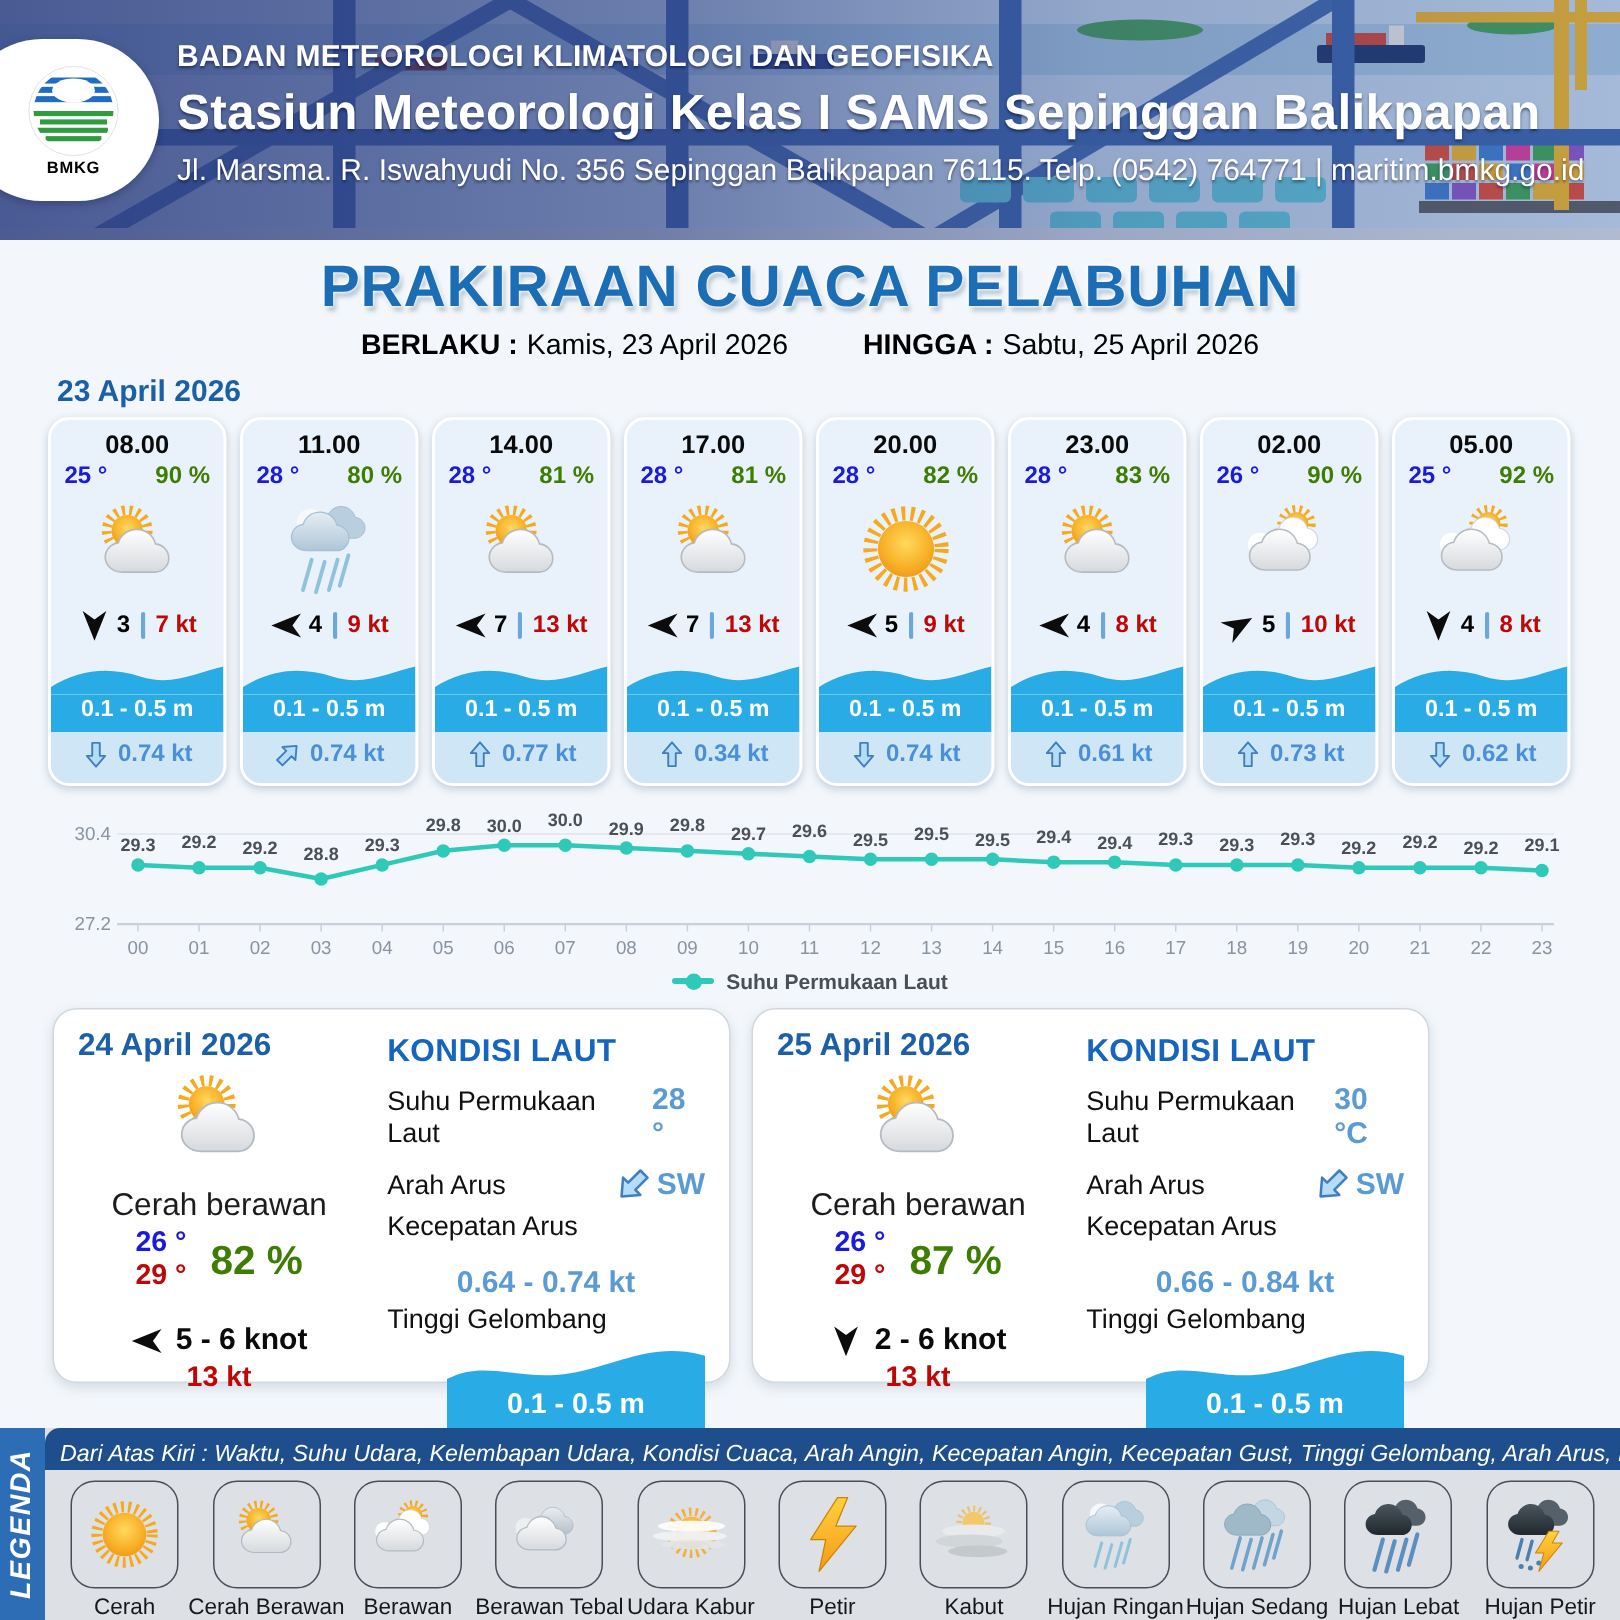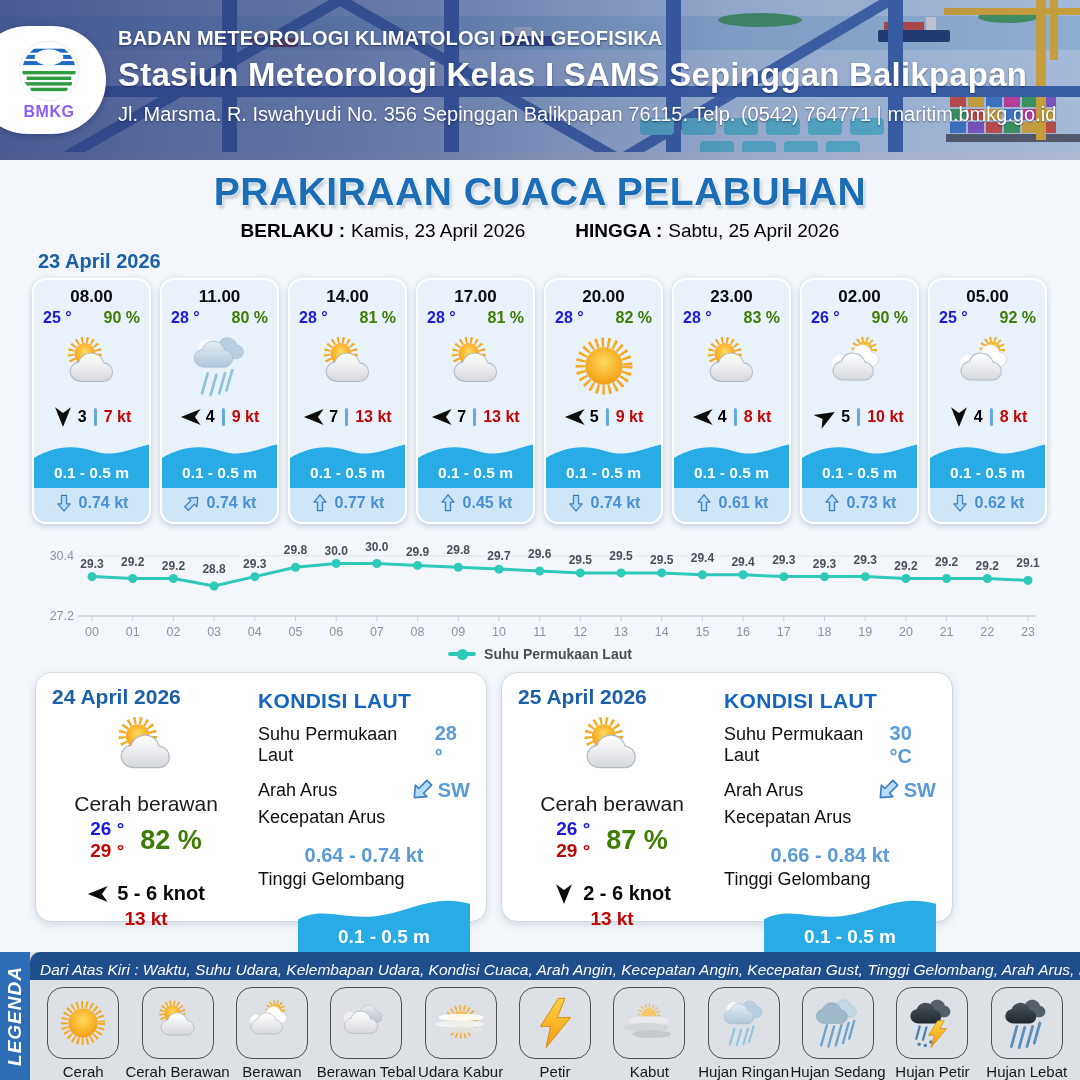--- a/index.html
+++ b/index.html
@@ -8,21 +8,21 @@
 
   
   .header{position:relative;height:160px;overflow:hidden;}
   .header-bg{position:absolute;inset:0;width:100%;height:100%;}
   .header-overlay{position:absolute;inset:0;
     background:linear-gradient(90deg,rgba(44,60,125,.80) 0%,rgba(44,60,125,.58) 40%,rgba(44,60,125,.30) 68%,rgba(44,60,125,.18) 100%);}
   .logo-capsule{position:absolute;left:-26px;top:26px;width:132px;height:108px;background:#fff;
     border-radius:58px;display:flex;flex-direction:column;align-items:center;justify-content:center;
     box-shadow:0 2px 6px rgba(0,0,40,.25);z-index:3;padding-left:18px;box-sizing:border-box;}
   .logo-emblem{width:62px;height:62px;}
-  .logo-text{font-weight:bold;font-size:16px;color:#8b5cf6;letter-spacing:.5px;margin-top:1px;}
+  .logo-text{font-weight:bold;font-size:11px;color:#000000;letter-spacing:.5px;margin-top:1px;}
   .header-text{position:absolute;left:118px;top:27px;z-index:3;color:#fff;
     text-shadow:0 1px 2px rgba(0,0,40,.5);}
   .h-org{font-weight:bold;font-size:20px;letter-spacing:.2px;}
   .h-station{font-weight:bold;font-size:33px;margin-top:6px;letter-spacing:.2px;}
   .h-address{font-size:20px;margin-top:9px;}
 
   
   .title-block{text-align:center;padding-top:10px;}
   .main-title{margin:0;font-size:39px;line-height:43px;font-weight:bold;letter-spacing:.5px;color:#1b6eb5;
     text-shadow:0 0 2px #fff,0 0 3px #fff,2px 3px 3px rgba(110,135,160,.45);}
@@ -476,21 +476,21 @@
           <path d="M0,20 C20,6 40,4 62,12 C84,20 102,8 119,4 L119,26 L0,26 Z" fill="#29ace5"></path>
         </svg>
         <div class="wave-strip">0.1 - 0.5 m</div>
       </div>
       <div class="c-current">
         <span class="cur-arrow" style="transform: rotate(0deg);">
             <svg viewBox="0 0 100 100">
               <use href="#icon-arrow-up"></use>
             </svg>
           </span>
-        <span>0.45 kt</span>
+        <span>0.34 kt</span>
       </div>
     </div>
 
     <div class="card">
       <div class="c-time">20.00</div>
       <div class="c-row">
         <span class="c-temp">28 °</span>
         <span class="c-hum">82 %</span>
       </div>
       <div class="c-icon"><svg viewBox="0 0 100 100">
@@ -942,31 +942,31 @@
               <svg viewBox="0 0 100 100">
                 <use href="#icon-hujan-sedang"></use>
               </svg>
             </div>
       <div class="legend-label">Hujan Sedang</div>
     </div>
 
     <div class="legend-item">
       <div class="legend-box">
               <svg viewBox="0 0 100 100">
+                <use href="#icon-hujan-lebat"></use>
+              </svg>
+            </div>
+      <div class="legend-label">Hujan Lebat</div>
+    </div>
+
+    <div class="legend-item">
+      <div class="legend-box">
+              <svg viewBox="0 0 100 100">
                 <use href="#icon-hujan-petir"></use>
               </svg>
             </div>
       <div class="legend-label">Hujan Petir</div>
     </div>
-
-    <div class="legend-item">
-      <div class="legend-box">
-              <svg viewBox="0 0 100 100">
-                <use href="#icon-hujan-lebat"></use>
-              </svg>
-            </div>
-      <div class="legend-label">Hujan Lebat</div>
-    </div>
   </div>
     </div>
   </div>
 
 </div>
 
 </body></html>

